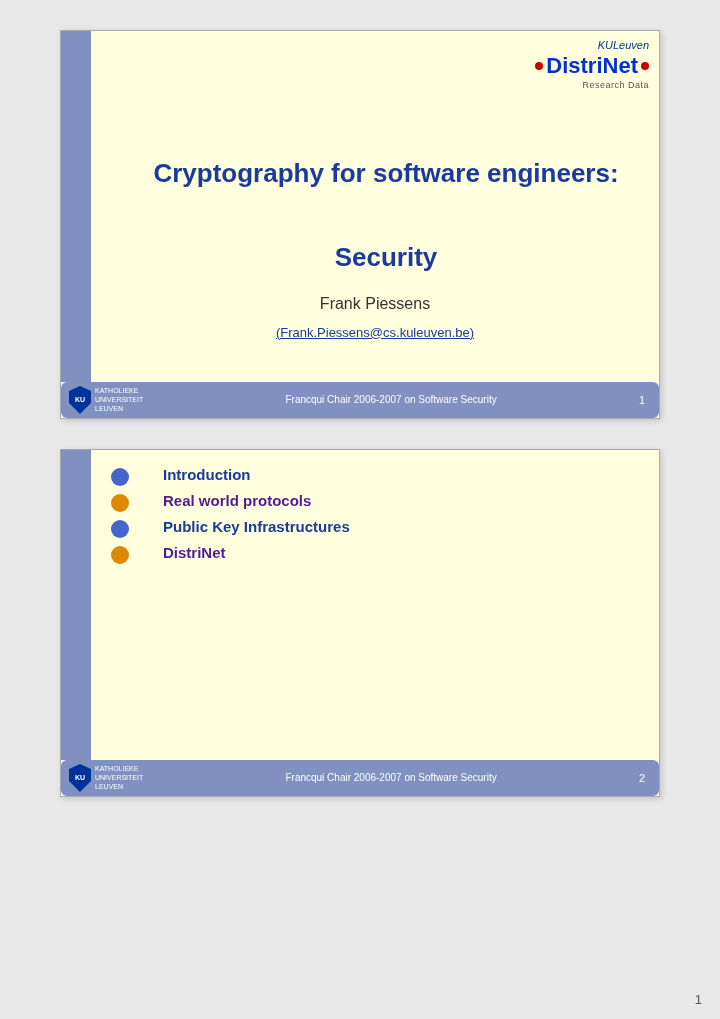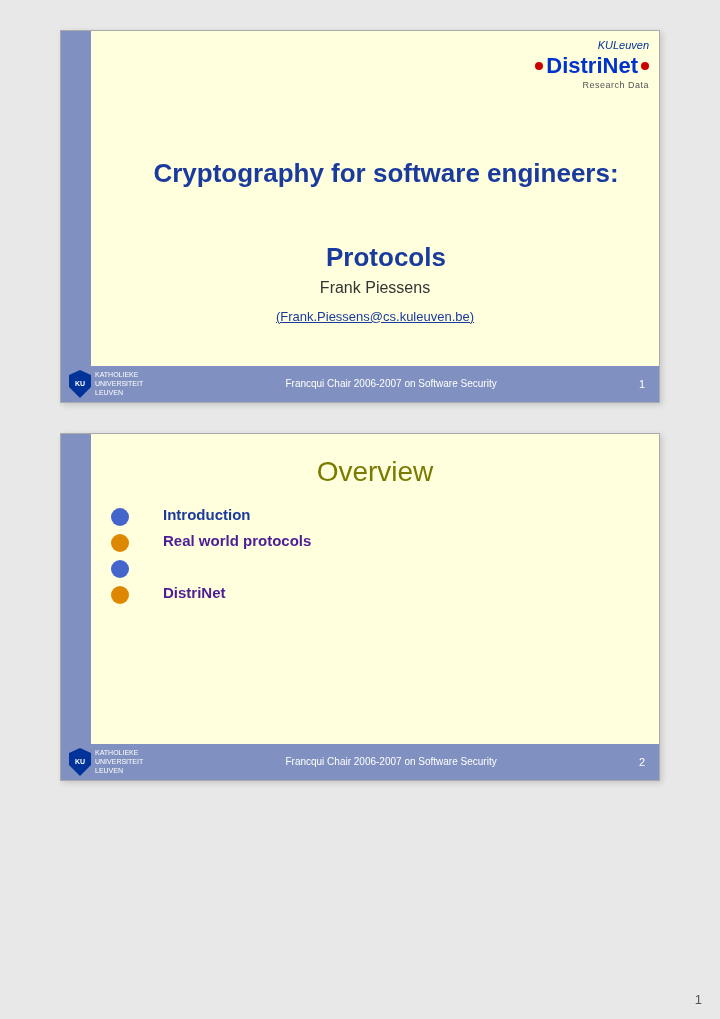--- a/index.html
+++ b/index.html
@@ -117,39 +117,40 @@
       text-align: center;
       margin-top: 50px;
       line-height: 1.3;
       margin-left: 22px;
     }
 
     .slide1-author {
       color: #333;
       font-size: 16px;
       text-align: center;
-      margin-top: 4px;
+      margin-top: 20px;
     }
 
     .slide1-email {
       color: #1a3a9e;
       font-size: 13px;
       text-align: center;
       text-decoration: underline;
       margin-top: 12px;
     }
 
     
     .slide-footer {
       background: #8090c0;
       display: flex;
       align-items: center;
       padding: 4px 8px;
       gap: 8px;
       min-height: 36px;
+      border-radius: 6px;
     }
 
     .footer-logo-area {
       display: flex;
       align-items: center;
       gap: 4px;
     }
 
     .footer-ku-text {
       font-size: 7px;
@@ -264,21 +265,21 @@
           <div class="distrinet-logo">
             <div class="distrinet-dot-left"></div>
             <span class="distrinet-name">DistriNet</span>
             <div class="distrinet-dot-right"></div>
           </div>
           <div class="research-group-text">Research Data</div>
         </div>
 
         <div style="text-align:center; margin-top: 60px;">
           <div class="slide1-title">Cryptography for software engineers:</div>
-          <div class="slide1-title">Protocols</div>
+          <div class="slide1-title">Security</div>
         </div>
 
         <div class="slide1-author">Frank Piessens</div>
         <div class="slide1-email">(Frank.Piessens@cs.kuleuven.be)</div>
 
         <div style="flex:1; min-height: 30px;"></div>
       </div>
     </div>
 
     <div class="slide-footer">
@@ -296,37 +297,37 @@
       <div class="footer-center">Francqui Chair 2006-2007 on Software Security</div>
       <div class="footer-page">1</div>
     </div>
   </div>
 
   <div class="slide slide-wrapper">
     <div class="slide-inner">
       <div class="slide-sidebar"></div>
       <div class="slide-content slide2-content">
 
-        <div class="overview-title">Overview</div>
 
         <ul class="overview-list">
 
           <li>
             <div class="bullet bullet-blue"></div>
             <span>Introduction</span>
           </li>
 
 
           <li>
             <div class="bullet" style="background:#dd8800; width:18px; height:18px; border-radius:50%; flex-shrink:0; margin-right:8px; margin-top:2px;"></div>
             <span class="text-orange">Real world protocols</span>
           </li>
 
           <li>
             <div class="bullet bullet-blue"></div>
+            <span>Public Key Infrastructures</span>
           </li>
 
 
           <li>
             <div class="bullet" style="background:#dd8800; width:18px; height:18px; border-radius:50%; flex-shrink:0; margin-right:8px; margin-top:2px;"></div>
             <span class="text-orange">DistriNet</span>
           </li>
 
         </ul>
 

